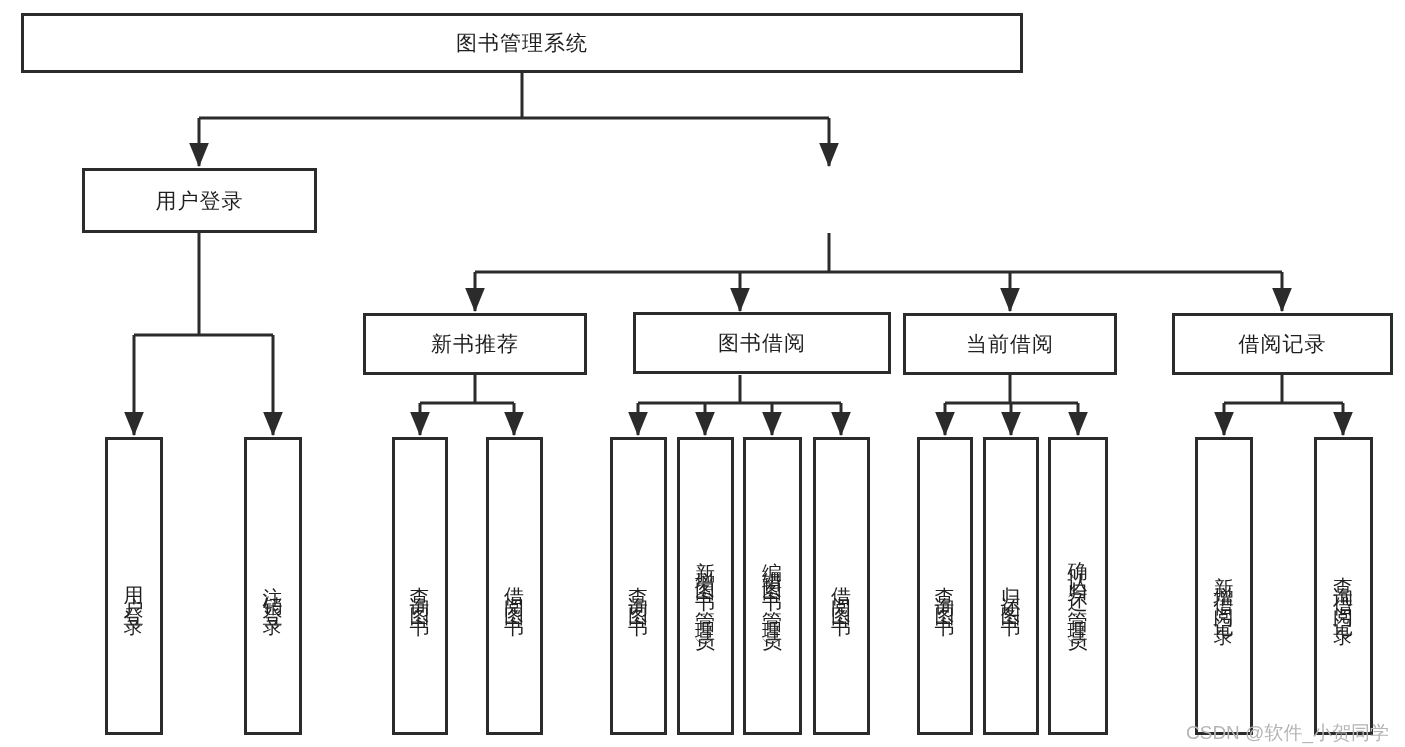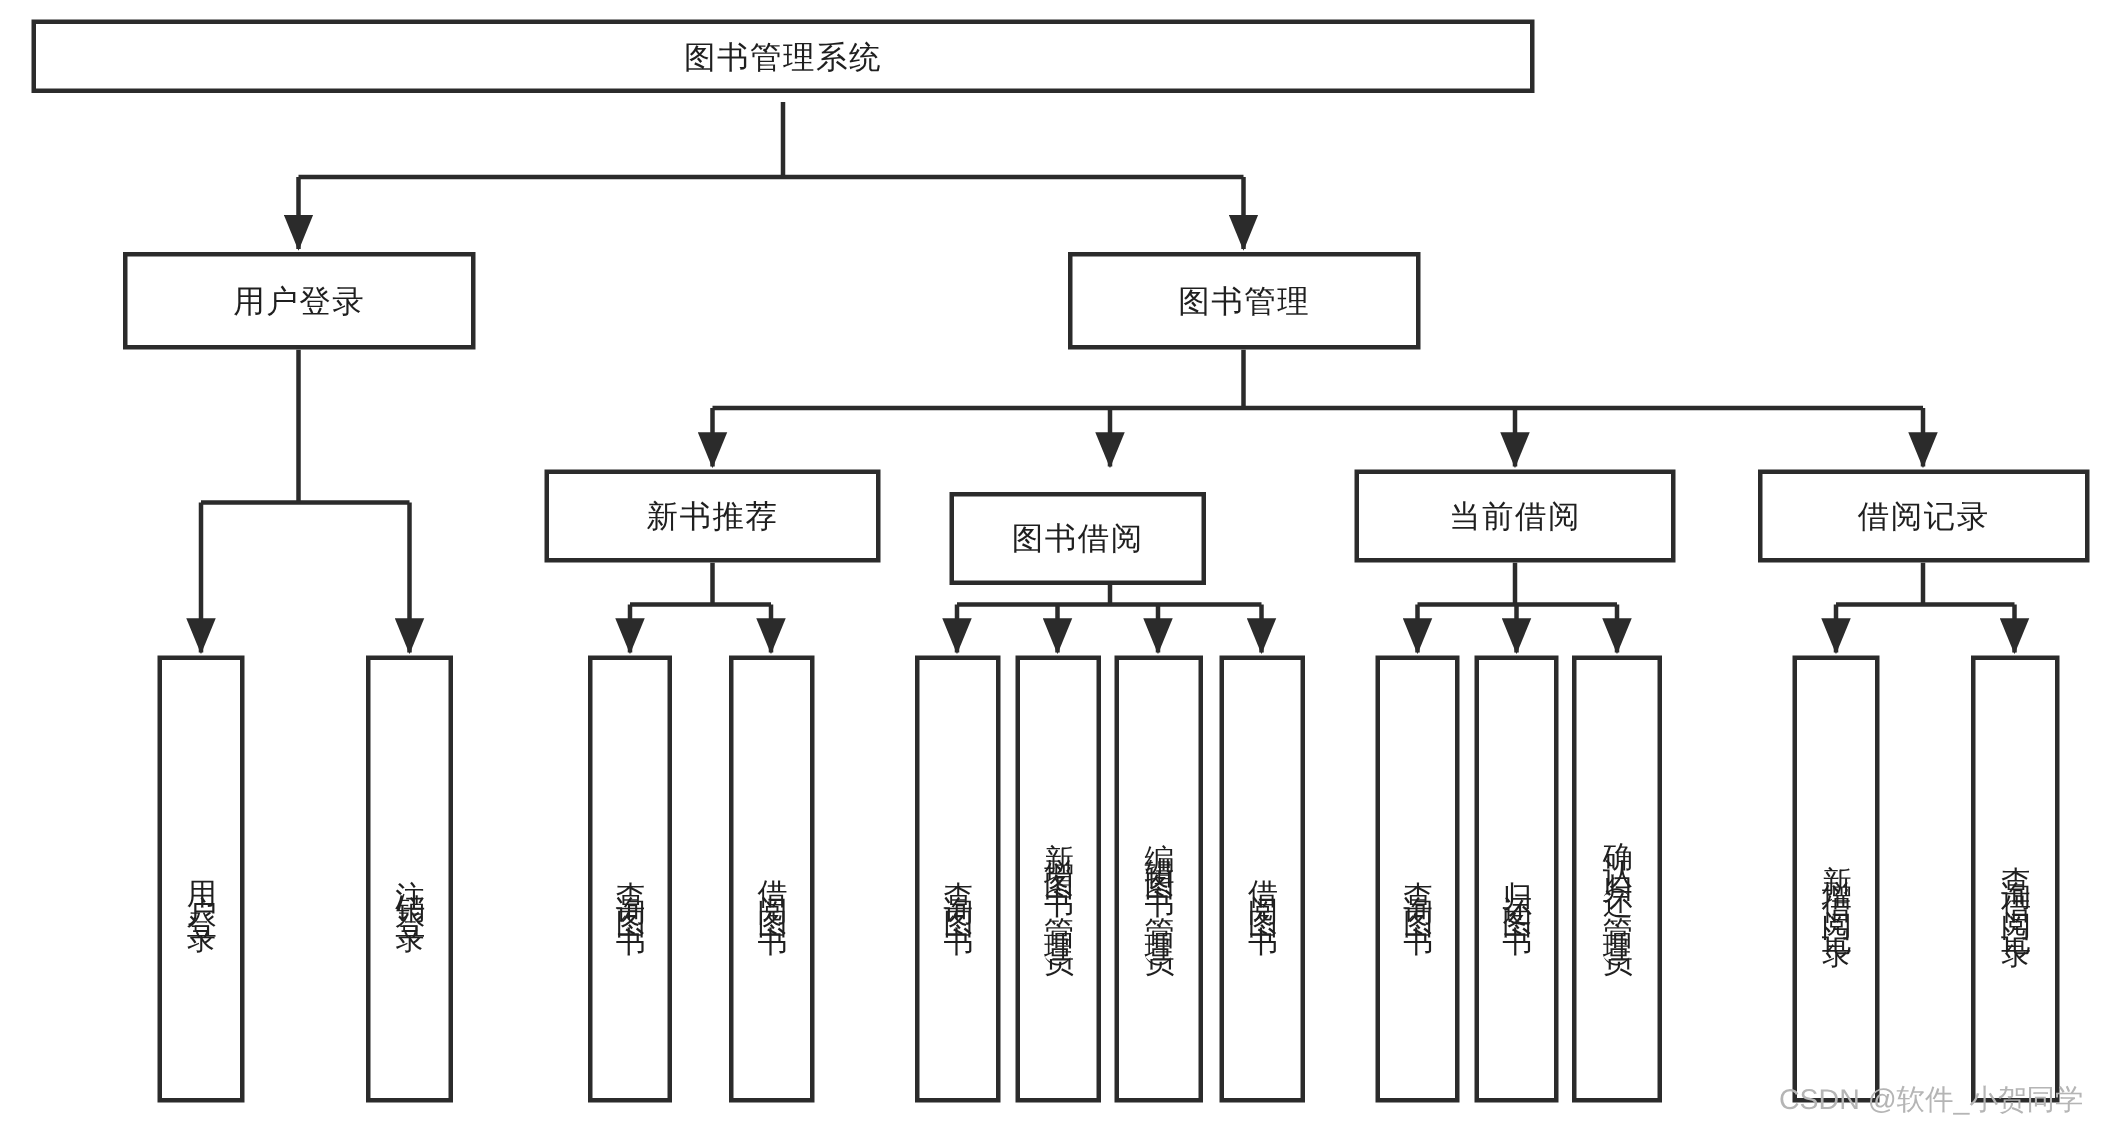--- a/index.html
+++ b/index.html
@@ -49,25 +49,25 @@
     writing-mode: vertical-rl;
     text-orientation: mixed;
     font-size: 20px;
     line-height: 1;
     letter-spacing: 10px;
     color: #1f1f1f;
     white-space: nowrap;
     margin-bottom: -10px; 
   }
   
-  #node-root            { left: 21px;   top: 13px;  width: 1002px; height: 49px; }
+  #node-root            { left: 21px;   top: 13px;  width: 1002px; height: 60px; }
   #node-user-login      { left: 82px;   top: 168px; width: 235px;  height: 65px; }
   #node-book-management { left: 712px;  top: 168px; width: 235px;  height: 65px; }
   #node-new-book-recommend { left: 363px;  top: 313px; width: 224px; height: 62px; }
-  #node-book-borrow        { left: 633px;  top: 328px; width: 171px; height: 62px; font-family: Liberation Serif, serif; }
+  #node-book-borrow        { left: 633px;  top: 312px; width: 258px; height: 62px; font-family: Liberation Serif, serif; }
   #node-current-borrow     { left: 903px;  top: 313px; width: 214px; height: 62px; font-family: Liberation Mono, monospace; }
   #node-borrow-records     { left: 1172px; top: 313px; width: 221px; height: 62px; align-items: center; }
 
   #leaf-user-login          { left: 105px;  width: 58px; }
   #leaf-logout              { left: 244px;  width: 58px; }
   #leaf-query-books-1       { left: 392px;  width: 56px; }
   #leaf-borrow-books-1      { left: 486px;  width: 57px; }
   #leaf-query-books-2       { left: 610px;  width: 57px; }
   #leaf-add-book-admin      { left: 677px;  width: 57px; }
   #leaf-edit-book-admin     { left: 743px;  width: 59px; }
@@ -143,23 +143,20 @@
     </g>
   </svg>
 
   <div class="hbox" id="node-root">
     <span>图书管理系统</span>
   </div>
 
   <div class="hbox" id="node-user-login">
     <span>用户登录</span>
   </div>
-  <div class="hbox" id="node-book-management">
-    <span>图书管理</span>
-  </div>
 
   <div class="hbox" id="node-new-book-recommend">
     <span>新书推荐</span>
   </div>
   <div class="hbox" id="node-book-borrow">
     <span>图书借阅</span>
   </div>
   <div class="hbox" id="node-current-borrow">
     <span>当前借阅</span>
   </div>

